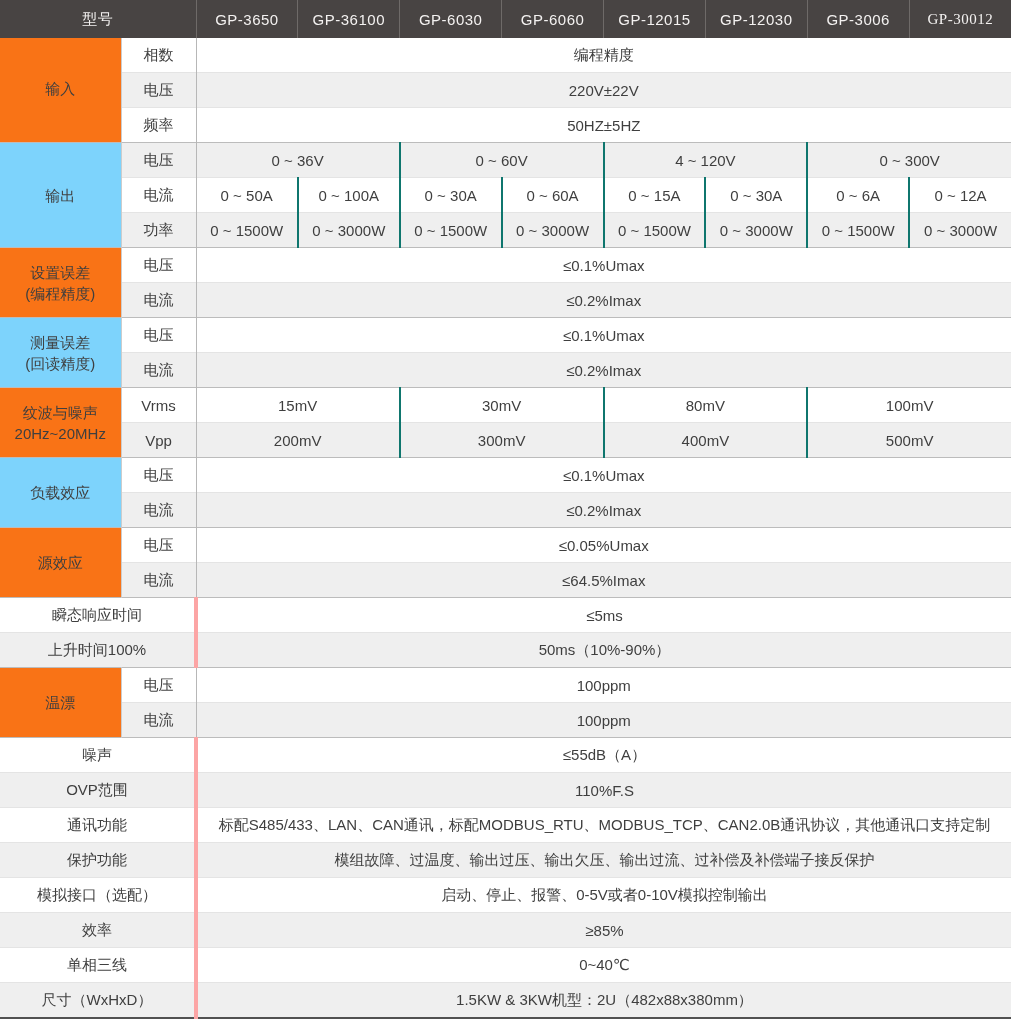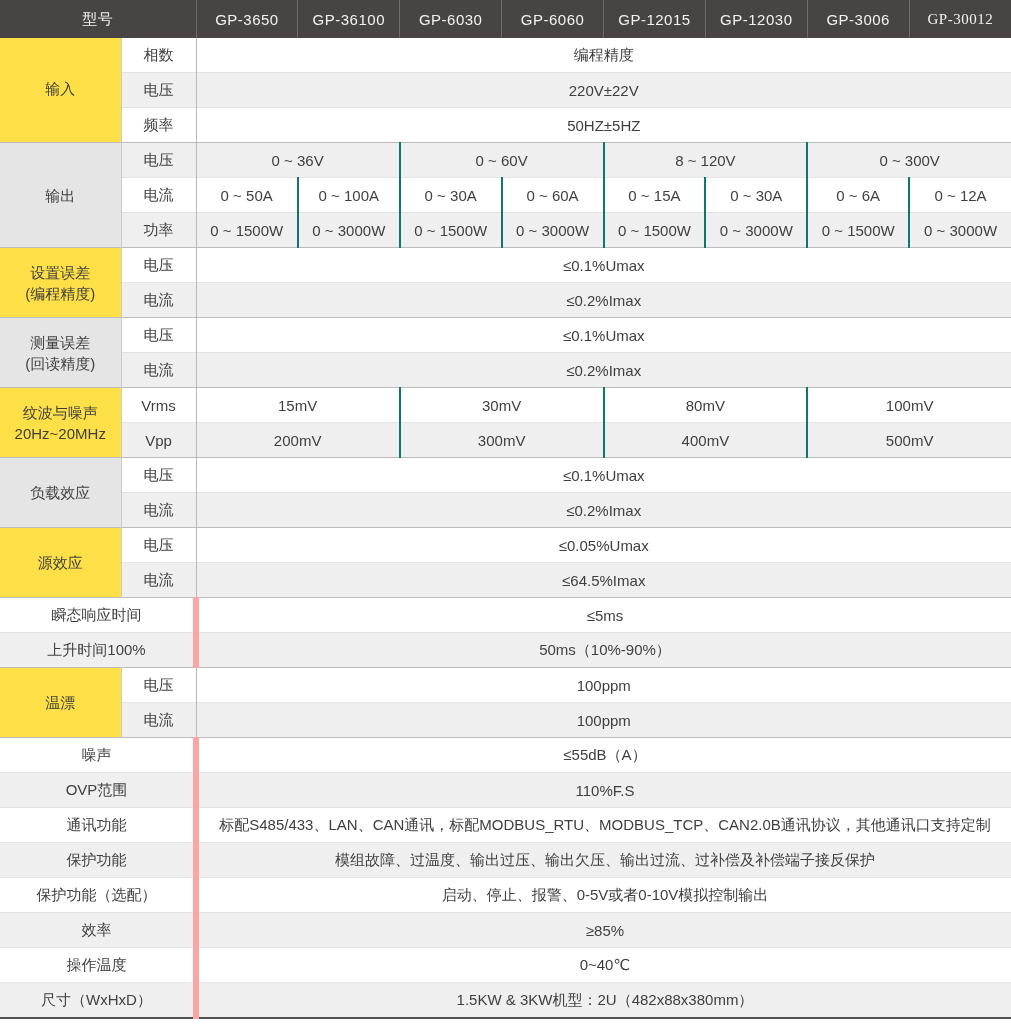--- a/index.html
+++ b/index.html
@@ -38,28 +38,28 @@
     padding: 0 4px;
     overflow: hidden;
     white-space: nowrap;
   }
   tbody tr:first-child td { border-top: none; font-family: Liberation Mono, monospace; }
   tr.sep td { border-top: 1px solid #bcbcbc; }
   tbody tr:last-child td { border-bottom: 2px solid #515151; }
 
   td.cat  { border-right: 1px solid #cccccc; line-height: 1.4; white-space: normal; }
   td.sub  { border-right: 1px solid #b7b7b7; }
-  td.label{ border-right: 6px solid #fca5a5; }
+  td.label{ border-right: 4px solid #fca5a5; }
   td.val:not(:last-child) { border-right: 2px solid #0f766e; }
 
   tr.striped td.sub,
   tr.striped td.val,
   tr.striped td.label { background: #efefef; }
-  td.bg-w { background: #fde047; }
-  td.bg-g { background: #e5e5e5; }
+  td.bg-w { background: #f97316; }
+  td.bg-g { background: #7dd3fc; }
 </style>
 </head>
 <body>
 
 <table class="spec">
   <colgroup>
     <col style="width:121px">
     <col style="width:75px">
     <col>
       <col>
@@ -95,21 +95,21 @@
       </tr>
       <tr class="">
         <td class="sub">频率</td>
         <td colspan="8" class="val">50HZ±5HZ</td>
       </tr>
       <tr class="striped sep">
         <td rowspan="3" class="cat bg-g">输出</td>
         <td class="sub">电压</td>
         <td colspan="2" class="val">0 ~ 36V</td>
         <td colspan="2" class="val">0 ~ 60V</td>
-        <td colspan="2" class="val">8 ~ 120V</td>
+        <td colspan="2" class="val">4 ~ 120V</td>
         <td colspan="2" class="val">0 ~ 300V</td>
       </tr>
       <tr class="">
         <td class="sub">电流</td>
         <td class="val">0 ~ 50A</td>
         <td class="val">0 ~ 100A</td>
         <td class="val">0 ~ 30A</td>
         <td class="val">0 ~ 60A</td>
         <td class="val">0 ~ 15A</td>
         <td class="val">0 ~ 30A</td>
@@ -205,29 +205,29 @@
       </tr>
       <tr class="">
         <td colspan="2" class="label">通讯功能</td>
         <td colspan="8" class="val">标配S485/433、LAN、CAN通讯，标配MODBUS_RTU、MODBUS_TCP、CAN2.0B通讯协议，其他通讯口支持定制</td>
       </tr>
       <tr class="striped ">
         <td colspan="2" class="label">保护功能</td>
         <td colspan="8" class="val">模组故障、过温度、输出过压、输出欠压、输出过流、过补偿及补偿端子接反保护</td>
       </tr>
       <tr class="">
-        <td colspan="2" class="label">保护功能（选配）</td>
+        <td colspan="2" class="label">模拟接口（选配）</td>
         <td colspan="8" class="val">启动、停止、报警、0-5V或者0-10V模拟控制输出</td>
       </tr>
       <tr class="striped ">
         <td colspan="2" class="label">效率</td>
         <td colspan="8" class="val">≥85%</td>
       </tr>
       <tr class="">
-        <td colspan="2" class="label">操作温度</td>
+        <td colspan="2" class="label">单相三线</td>
         <td colspan="8" class="val">0~40℃</td>
       </tr>
       <tr class="striped ">
         <td colspan="2" class="label">尺寸（WxHxD）</td>
         <td colspan="8" class="val">1.5KW &amp; 3KW机型：2U（482x88x380mm）</td>
       </tr>
     </tbody>
 </table>
 
 </body></html>

